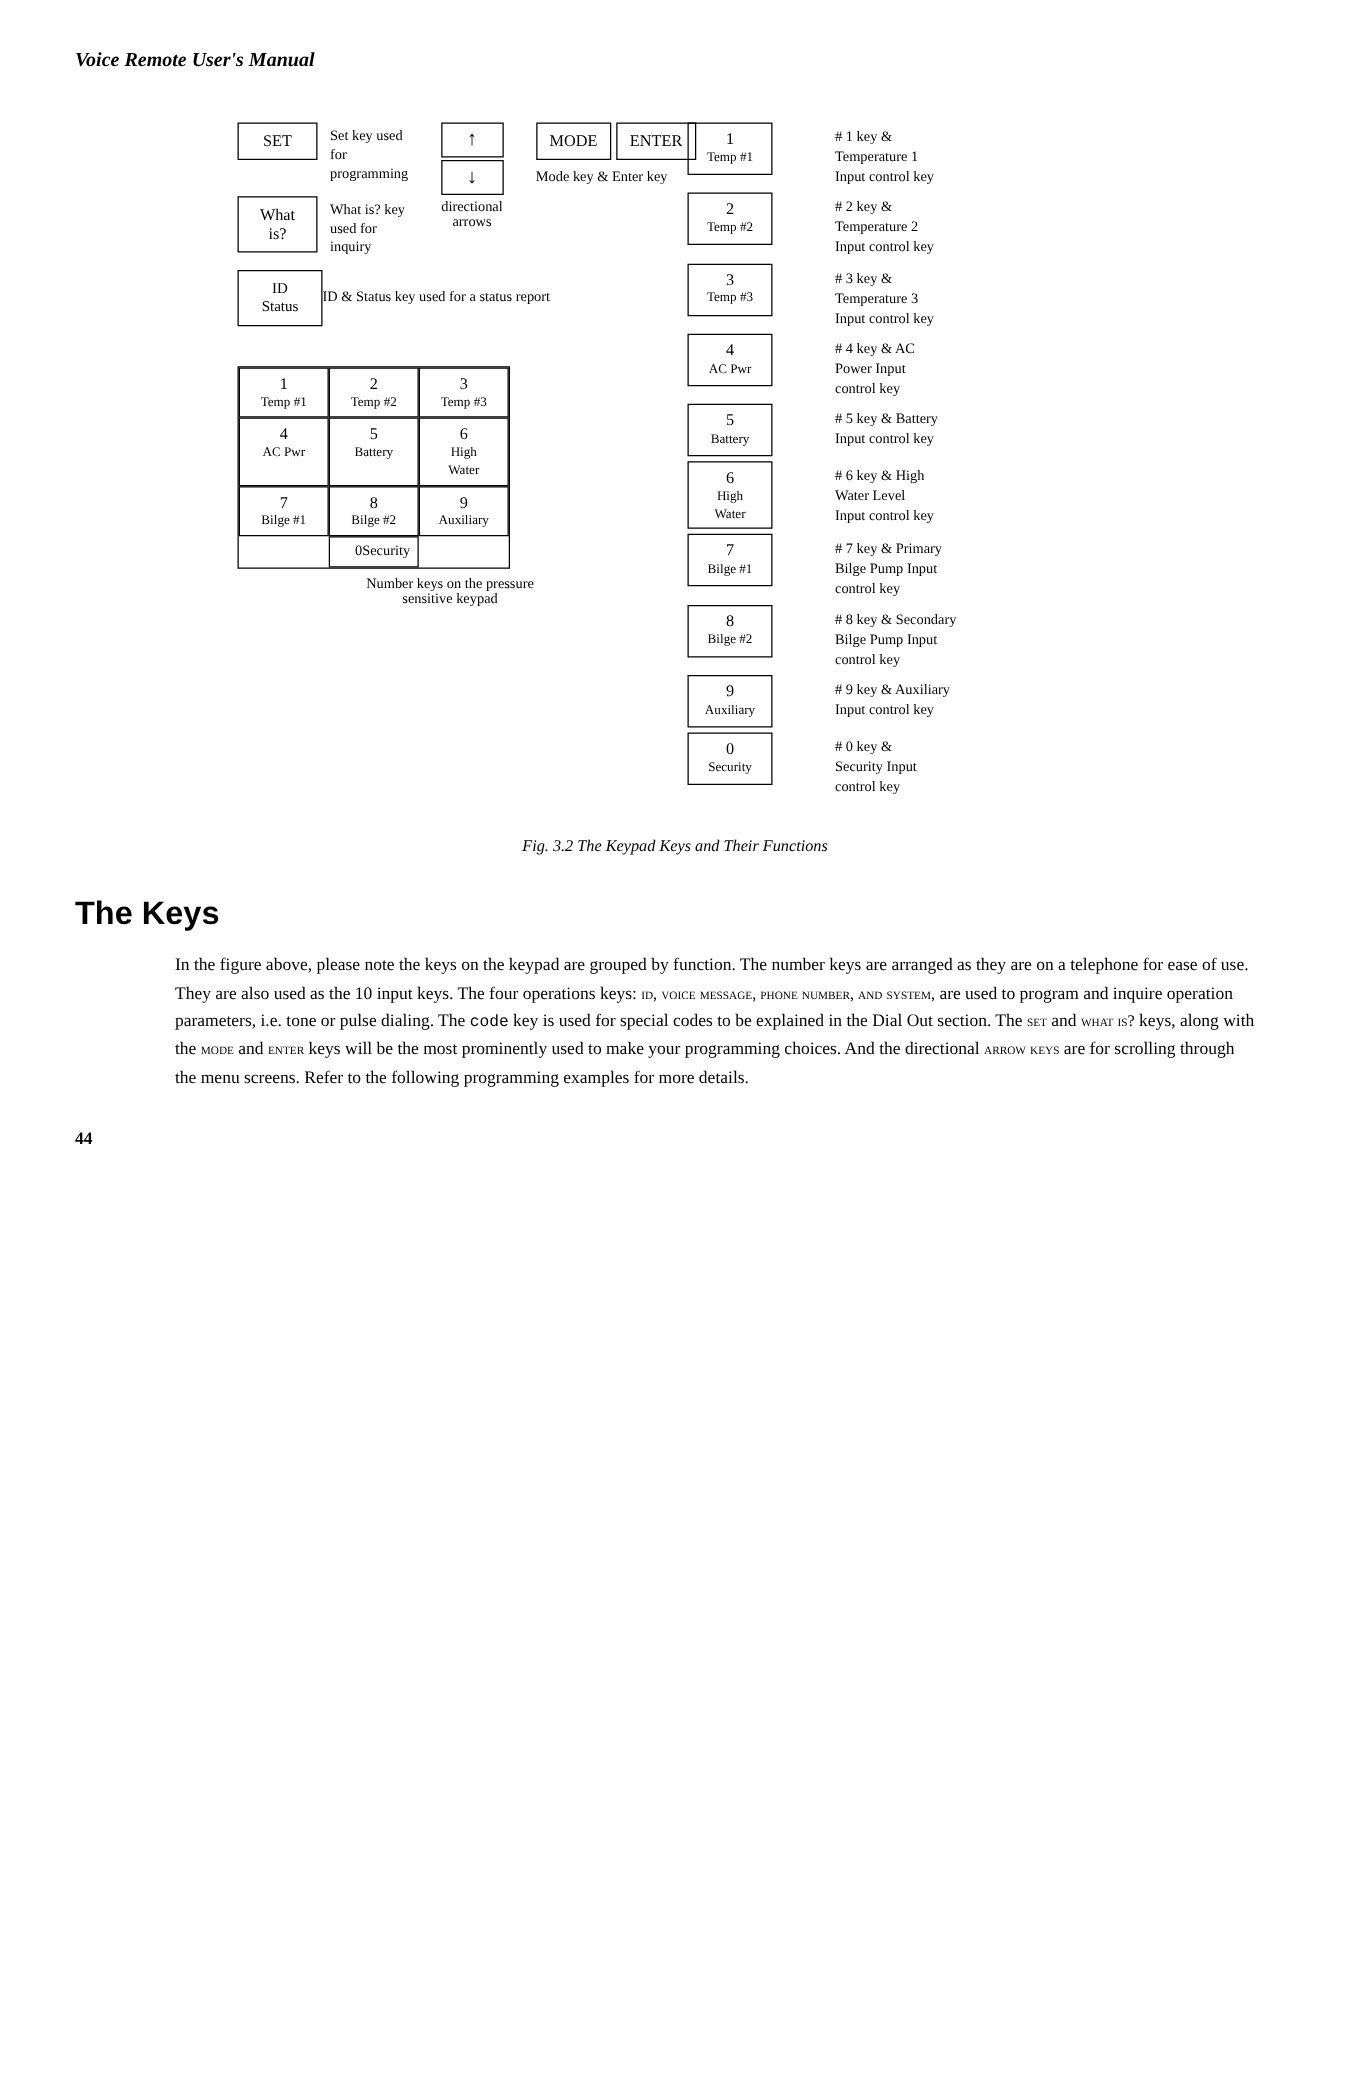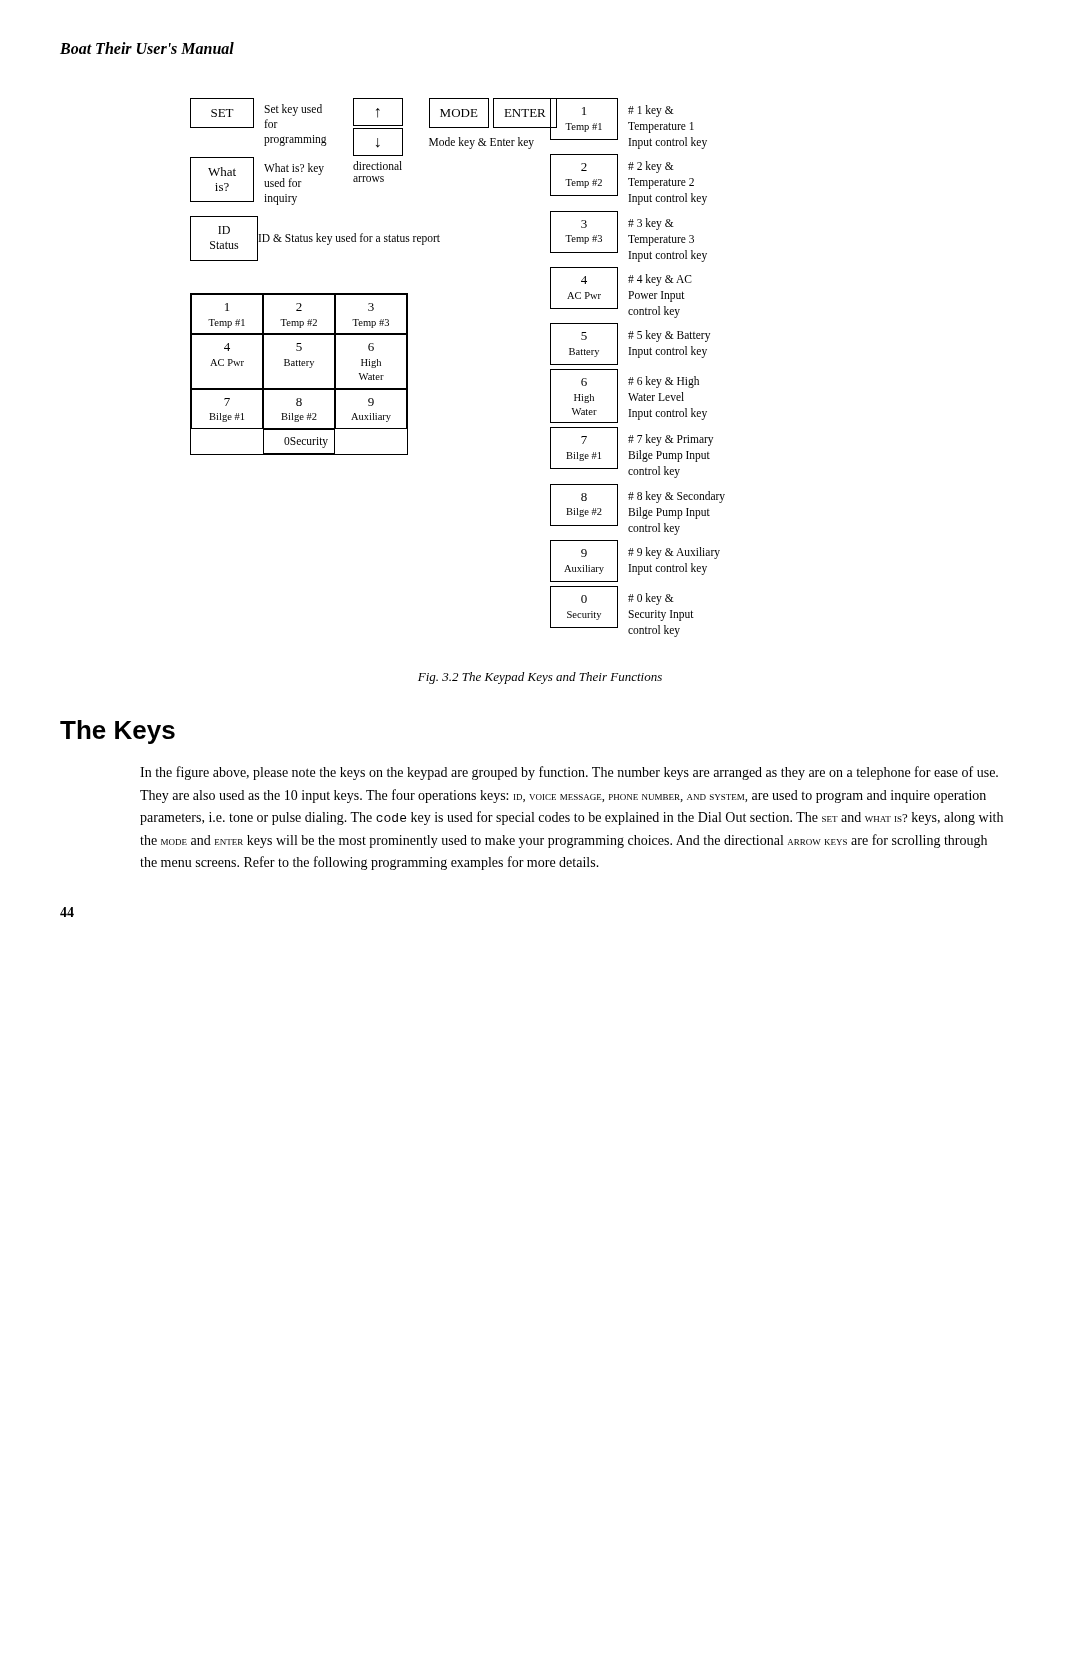--- a/index.html
+++ b/index.html
@@ -57,20 +57,21 @@
       border: 1.5px solid #000;
       width: 50px;
       height: 28px;
       display: flex;
       align-items: center;
       justify-content: center;
       font-size: 16px;
     }
     .arrow-label {
       font-size: 11.5px;
+      text-align: center;
       margin-top: 4px;
     }
     .mode-enter-group {
       display: flex;
       flex-direction: column;
       align-items: flex-start;
       gap: 4px;
     }
     .mode-enter-keys {
       display: flex;
@@ -164,20 +165,21 @@
     }
     .right-key-box .sub {
       font-size: 10.5px;
       display: block;
     }
     .right-key-desc {
       font-size: 11.5px;
       line-height: 1.4;
       max-width: 190px;
       padding-top: 4px;
+      margin-left: 40px;
     }
     
     .figure-caption {
       font-style: italic;
       font-size: 13px;
       text-align: center;
       margin-top: 31px;
     }
     
     .section-heading {
@@ -224,21 +226,21 @@
     .set-row {
       display: flex;
       flex-direction: row;
       align-items: flex-start;
       gap: 10px;
     }
   </style>
 </head>
 <body>
 
-<div class="page-header">Boat Their User's Manual</div>
+<div class="page-header">Voice Remote User's Manual</div>
 
 <div class="figure-container">
   <div class="figure-inner">
 
     <div class="left-panel">
 
       <div class="top-section">
         <div class="set-whatis-group">
           <div class="set-row">
             <div class="key-box" style="min-width:64px;">SET</div>
@@ -307,20 +309,21 @@
               <span class="num">8</span>
               <span class="sub">Bilge #2</span>
             </div>
           <div class="keypad-cell">
               <span class="num">9</span>
               <span class="sub">Auxiliary</span>
             </div>
 
           <div style="grid-column:2; border:1px solid #000; padding:4px 20px; font-size:11.5px; text-align:center; line-height:1.3;"><span class="num">0</span><span class="sub">Security</span></div>
         </div>
+        <div class="keypad-note">Number keys on the pressure<br>sensitive keypad</div>
       </div>
     </div>
 
     <div class="right-panel">
 
       <div class="right-key-row">
         <div class="right-key-box">
             <span class="num">1</span>
             <span class="sub">Temp #1</span>
           </div>

